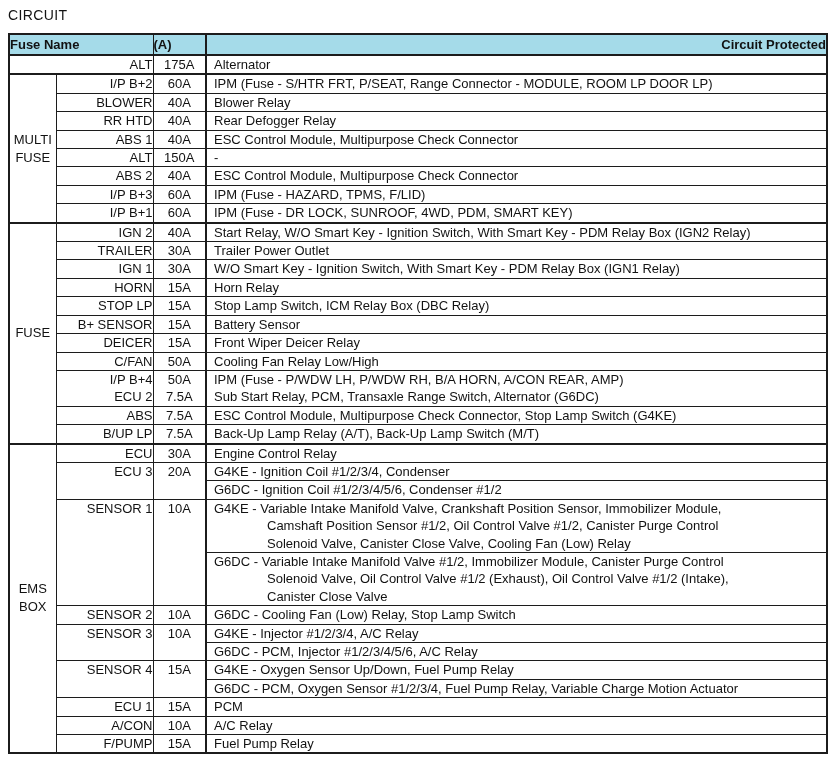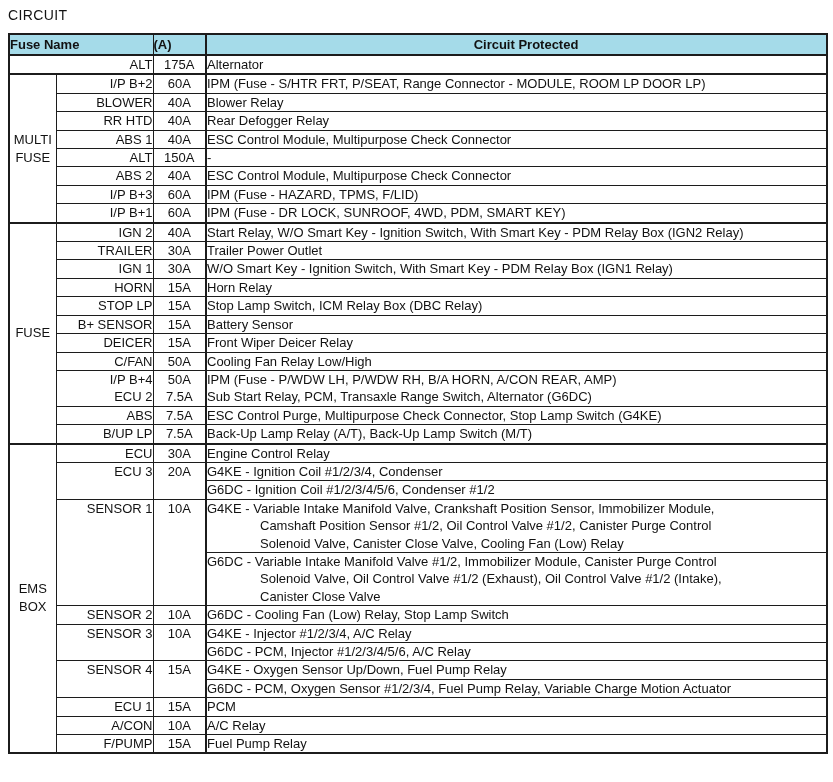--- a/index.html
+++ b/index.html
@@ -38,36 +38,36 @@
     border-bottom: none;
     overflow: hidden;
   }
   thead th {
     background: var(--header-bg);
     font-weight: bold; text-align: left;
     height: 21px; border-top: none;
   }
   thead th.h-fuse { border-right: 1px solid var(--border); }
   thead th.h-amp { border-right: 2px solid var(--border); }
-  thead th.h-circuit { text-align: center; padding-left: 19px; }
+  thead th.h-circuit { text-align: right; padding-left: 19px; }
   tbody tr.sec-top td { border-top-width: 2px; }
   tbody tr.merged td { border-top: 0; }
   td.group {
     border-right: 1px solid var(--border);
     text-align: center; vertical-align: middle; line-height: 18px;
   }
   td.name {
     border-right: 1px solid var(--border);
     text-align: right; vertical-align: top;
   }
   td.amp {
     border-right: 2px solid var(--border);
     text-align: center; vertical-align: top;
   }
-  td.circuit { vertical-align: top; }
+  td.circuit { padding-left: 7px; vertical-align: top; }
   .cl { white-space: nowrap; }
   .cl.cont { padding-left: 53px; }
   .footer {
     position: absolute; left: 0; top: 746px; width: 833px;
     text-align: center; font-size: 15.5px; color: var(--text);
   }
 </style>
 </head>
 <body>
 
@@ -226,21 +226,21 @@
           <td class="name" rowspan="1">ECU 2</td>
           <td class="amp" rowspan="1">7.5A</td>
           <td class="circuit">
             <div class="cl">Sub Start Relay, PCM, Transaxle Range Switch, Alternator (G6DC)</div>
           </td>
         </tr>
         <tr>
           <td class="name" rowspan="1">ABS</td>
           <td class="amp" rowspan="1">7.5A</td>
           <td class="circuit">
-            <div class="cl">ESC Control Purge, Multipurpose Check Connector, Stop Lamp Switch (G4KE)</div>
+            <div class="cl">ESC Control Module, Multipurpose Check Connector, Stop Lamp Switch (G4KE)</div>
           </td>
         </tr>
         <tr>
           <td class="name" rowspan="1">B/UP LP</td>
           <td class="amp" rowspan="1">7.5A</td>
           <td class="circuit">
             <div class="cl">Back-Up Lamp Relay (A/T), Back-Up Lamp Switch (M/T)</div>
           </td>
         </tr>
         <tr class="sec-top">

